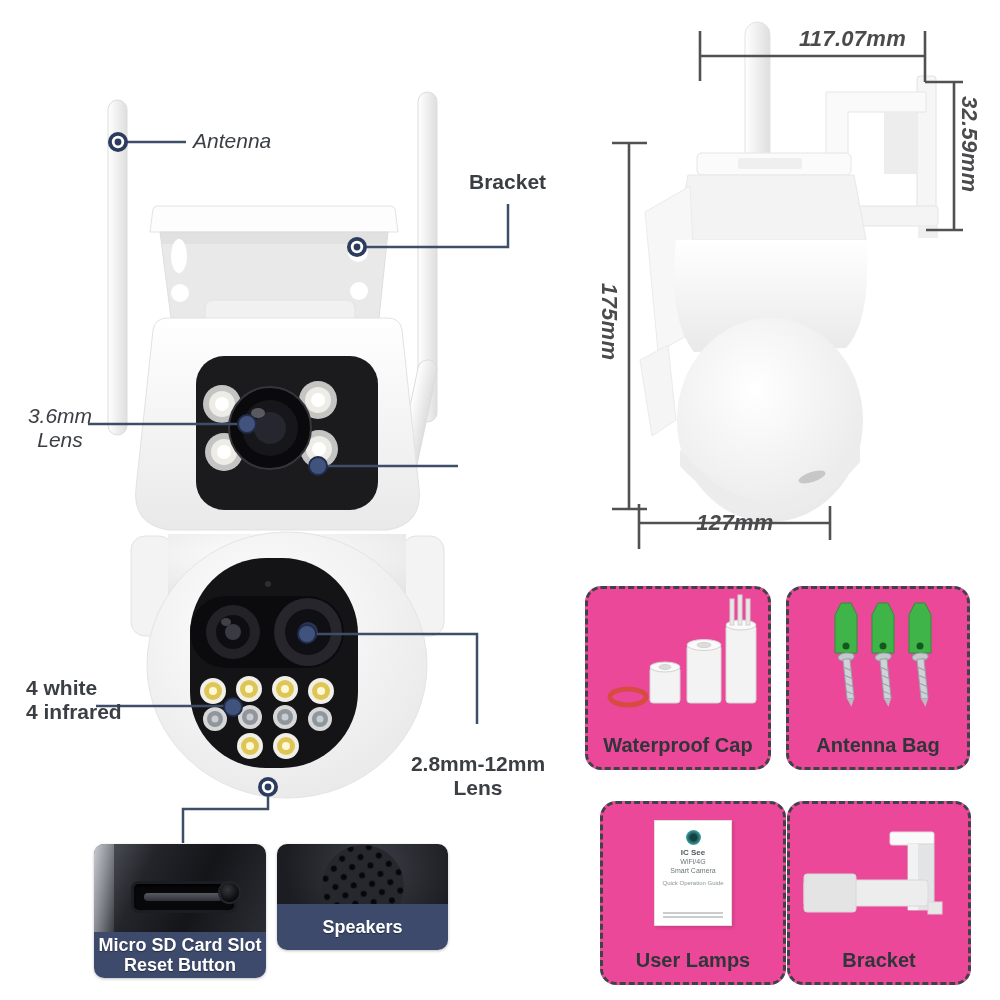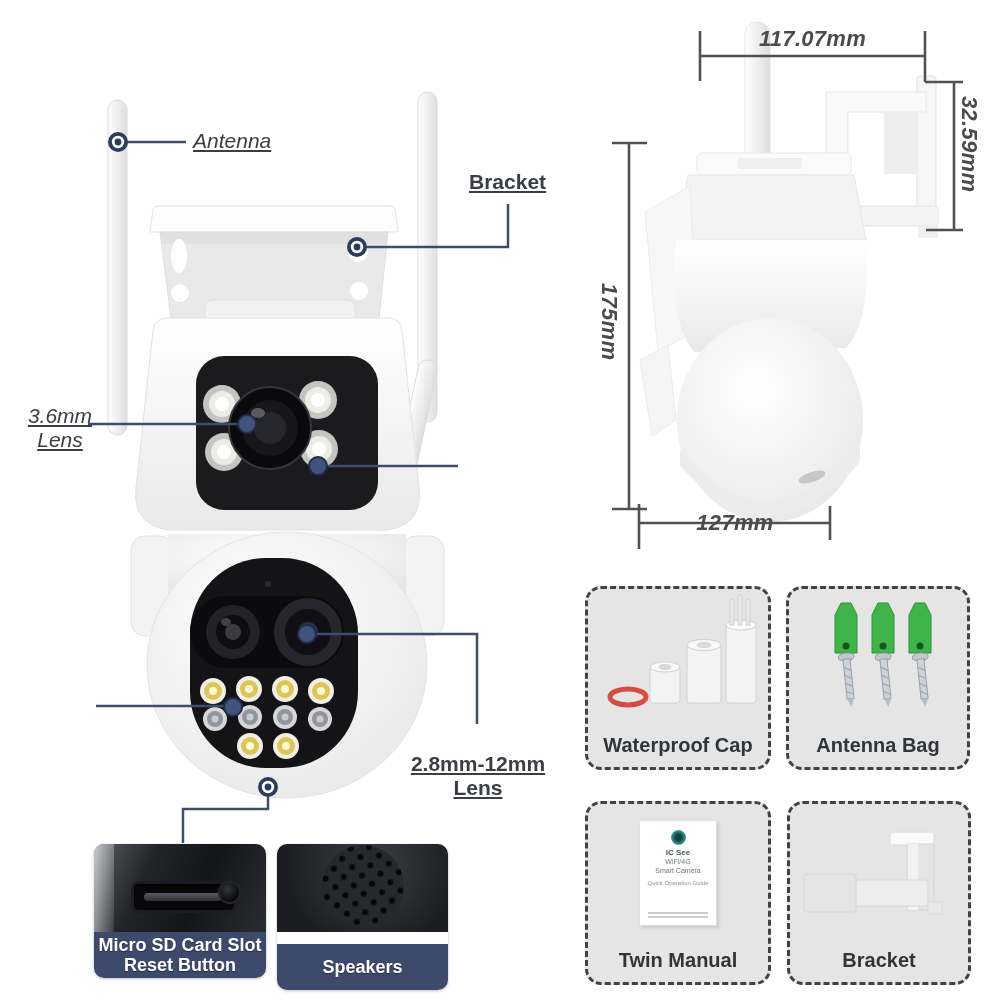--- a/index.html
+++ b/index.html
@@ -1,19 +1,19 @@
 <!DOCTYPE html>
 <html><head>
 <meta charset="utf-8">
 <style>
   html,body{margin:0;padding:0;background:#ffffff;}
   #canvas{position:relative;width:1000px;height:1000px;background:#ffffff;overflow:hidden;
           font-family:"Liberation Sans",sans-serif;}
   svg.art{position:absolute;left:0;top:0;z-index:1;}
-  .lbl{position:absolute;z-index:3;color:#3b3f44;font-size:21px;line-height:1.14;text-decoration:underline;}
+  .lbl{position:absolute;z-index:3;color:#3b3f44;font-size:21px;line-height:1.14;}
   .italic{font-style:italic;}
   .bold{font-weight:700;}
   .center{text-align:center;}
   .dim{position:absolute;z-index:3;color:#4b4b4d;font-size:22px;font-style:italic;font-weight:600;letter-spacing:.3px;}
   .rot90{transform:rotate(90deg);transform-origin:0 0;white-space:nowrap;}
 
   
   .inset{position:absolute;z-index:2;border-radius:10px;overflow:hidden;box-shadow:0 1px 3px rgba(0,0,0,.25);}
   .inset .photo{position:relative;width:100%;height:88px;}
   .inset .banner{position:absolute;left:0;right:0;bottom:0;height:46px;background:#3d4a6c;
@@ -22,36 +22,36 @@
   #sd-inset{left:94px;top:844px;width:172px;height:134px;}
   #sd-inset .photo{background:linear-gradient(115deg,#5a5d64,#23252b 30%,#141519 60%,#2b2d34);}
   .sd-metal{position:absolute;left:0;top:0;bottom:0;width:20px;
             background:linear-gradient(100deg,#c9ccd1,#7e8288 55%,#3a3c41);}
   .sd-slot{position:absolute;left:40px;top:40px;width:100px;height:26px;background:#08080a;
            border-radius:5px;box-shadow:0 0 0 3px #1c1d22, inset 0 2px 3px #000;}
   .sd-slit{position:absolute;left:10px;top:9px;width:78px;height:8px;border-radius:4px;
            background:linear-gradient(#585b62,#2e3036);}
   .sd-reset{position:absolute;left:126px;top:39px;width:19px;height:19px;border-radius:50%;
             background:radial-gradient(circle at 40% 35%,#34363c,#0a0a0c 70%);box-shadow:0 0 0 2px #23252a;}
-  #sp-inset{left:277px;top:844px;width:171px;height:146px;}
+  #sp-inset{left:277px;top:844px;width:171px;height:106px;}
   #sp-inset .photo{background:radial-gradient(circle at 55% 25%,#3c3f46,#1b1d22 75%);}
   .sp-grille{position:absolute;left:50%;top:42px;transform:translate(-50%,-50%);
              width:82px;height:82px;border-radius:50%;background:#26282e;overflow:hidden;}
   .sp-holes{position:absolute;left:-25px;top:-25px;width:132px;height:132px;transform:rotate(40deg);
             background-image:radial-gradient(circle,#07070a 2.6px,rgba(0,0,0,0) 3.5px);
             background-size:13px 13px;}
 
   
-  .acc{position:absolute;z-index:2;border:3px dashed #3f4347;border-radius:16px;background:#e5e5e5;}
+  .acc{position:absolute;z-index:2;border:3px dashed #3f4347;border-radius:16px;background:#ec4899;}
   .acc .alabel{position:absolute;left:0;right:0;bottom:10px;text-align:center;
                font-weight:700;font-size:20px;color:#30353a;}
   .acc svg{position:absolute;left:0;top:0;}
   #acc-wp{left:585px;top:586px;width:180px;height:178px;}
   #acc-sc{left:786px;top:586px;width:178px;height:178px;}
-  #acc-um{left:585px;top:801px;width:180px;height:178px;}
+  #acc-um{left:600px;top:801px;width:180px;height:178px;}
   #acc-br{left:787px;top:801px;width:178px;height:178px;}
   .book{position:absolute;left:50%;top:16px;transform:translateX(-50%);width:76px;height:104px;
         background:#ffffff;border:1px solid #e0e0e0;box-shadow:2px 2px 3px rgba(0,0,0,.12);
         text-align:center;}
   .book .dot{display:block;margin:9px auto 3px;width:15px;height:15px;border-radius:50%;
              background:radial-gradient(circle,#17403f 28%,#2c8e8e 60%,#bfe0de);}
   .book .b1{display:block;font-size:8px;font-weight:700;color:#4c5a5a;line-height:1.3;}
   .book .b2{display:block;font-size:7px;color:#6b7777;line-height:1.25;}
   .book .b3{display:block;font-size:6px;color:#8a9393;margin-top:4px;line-height:1.2;}
   .book .fine{position:absolute;left:8px;right:8px;bottom:7px;height:6px;
@@ -269,27 +269,31 @@
   <div class="lbl italic" style="left:193px;top:129px;">Antenna</div>
 
   <div class="lbl" style="left:469px;top:170px;font-weight:600;">Bracket</div>
 
   <div class="lbl italic center" style="left:18px;top:404px;width:84px;">
     <div>3.6mm</div>
     <div>Lens</div>
   </div>
 
 
+  <div class="lbl bold" style="left:26px;top:676px;">
+    <div>4 white</div>
+    <div>4 infrared</div>
+  </div>
 
   <div class="lbl bold center" style="left:397px;top:752px;width:162px;">
     <div>2.8mm-12mm</div>
     <div>Lens</div>
   </div>
 
-  <div class="dim center" style="left:700px;top:26px;width:225px;">117.07mm</div>
+  <div class="dim center" style="left:700px;top:26px;width:225px;padding-left:40px;">117.07mm</div>
   <div class="dim rot90" style="left:982px;top:96px;width:140px;">32.59mm</div>
   <div class="dim rot90" style="left:622px;top:283px;width:95px;">175mm</div>
   <div class="dim center" style="left:660px;top:510px;width:150px;">127mm</div>
 
   <div class="inset" id="sd-inset">
     <div class="photo">
       <div class="sd-metal"></div>
       <div class="sd-slot">
         <div class="sd-slit"></div>
       </div>
@@ -381,21 +385,21 @@
 
   <div class="acc" id="acc-um">
     <div class="book">
       <span class="dot"></span>
       <span class="b1">IC See</span>
       <span class="b2">WiFi/4G</span>
       <span class="b2">Smart Camera</span>
       <span class="b3">Quick Operation Guide</span>
       <span class="fine"></span>
     </div>
-    <div class="alabel">Twin Manual</div>
+    <div class="alabel">User Lamps</div>
   </div>
 
   <div class="acc" id="acc-br">
     <svg width="172" height="132" viewBox="0 0 172 132">
       <rect x="100" y="28" width="44" height="13" rx="2" fill="#fafafa" stroke="#dcdcdc"></rect>
       <path d="M118,40 h26 v66 h-26 Z" fill="#e3e4e6" stroke="#d5d5d5"></path>
       <path d="M118,40 h10 v66 h-10 Z" fill="#f2f2f2"></path>
       <rect x="14" y="76" width="124" height="26" rx="3" fill="#ededed" stroke="#d8d8d8"></rect>
       <rect x="14" y="70" width="52" height="38" rx="3" fill="#e4e4e4" stroke="#d6d6d6"></rect>
       <rect x="138" y="98" width="14" height="12" fill="#e8e8e8" stroke="#d8d8d8"></rect>

